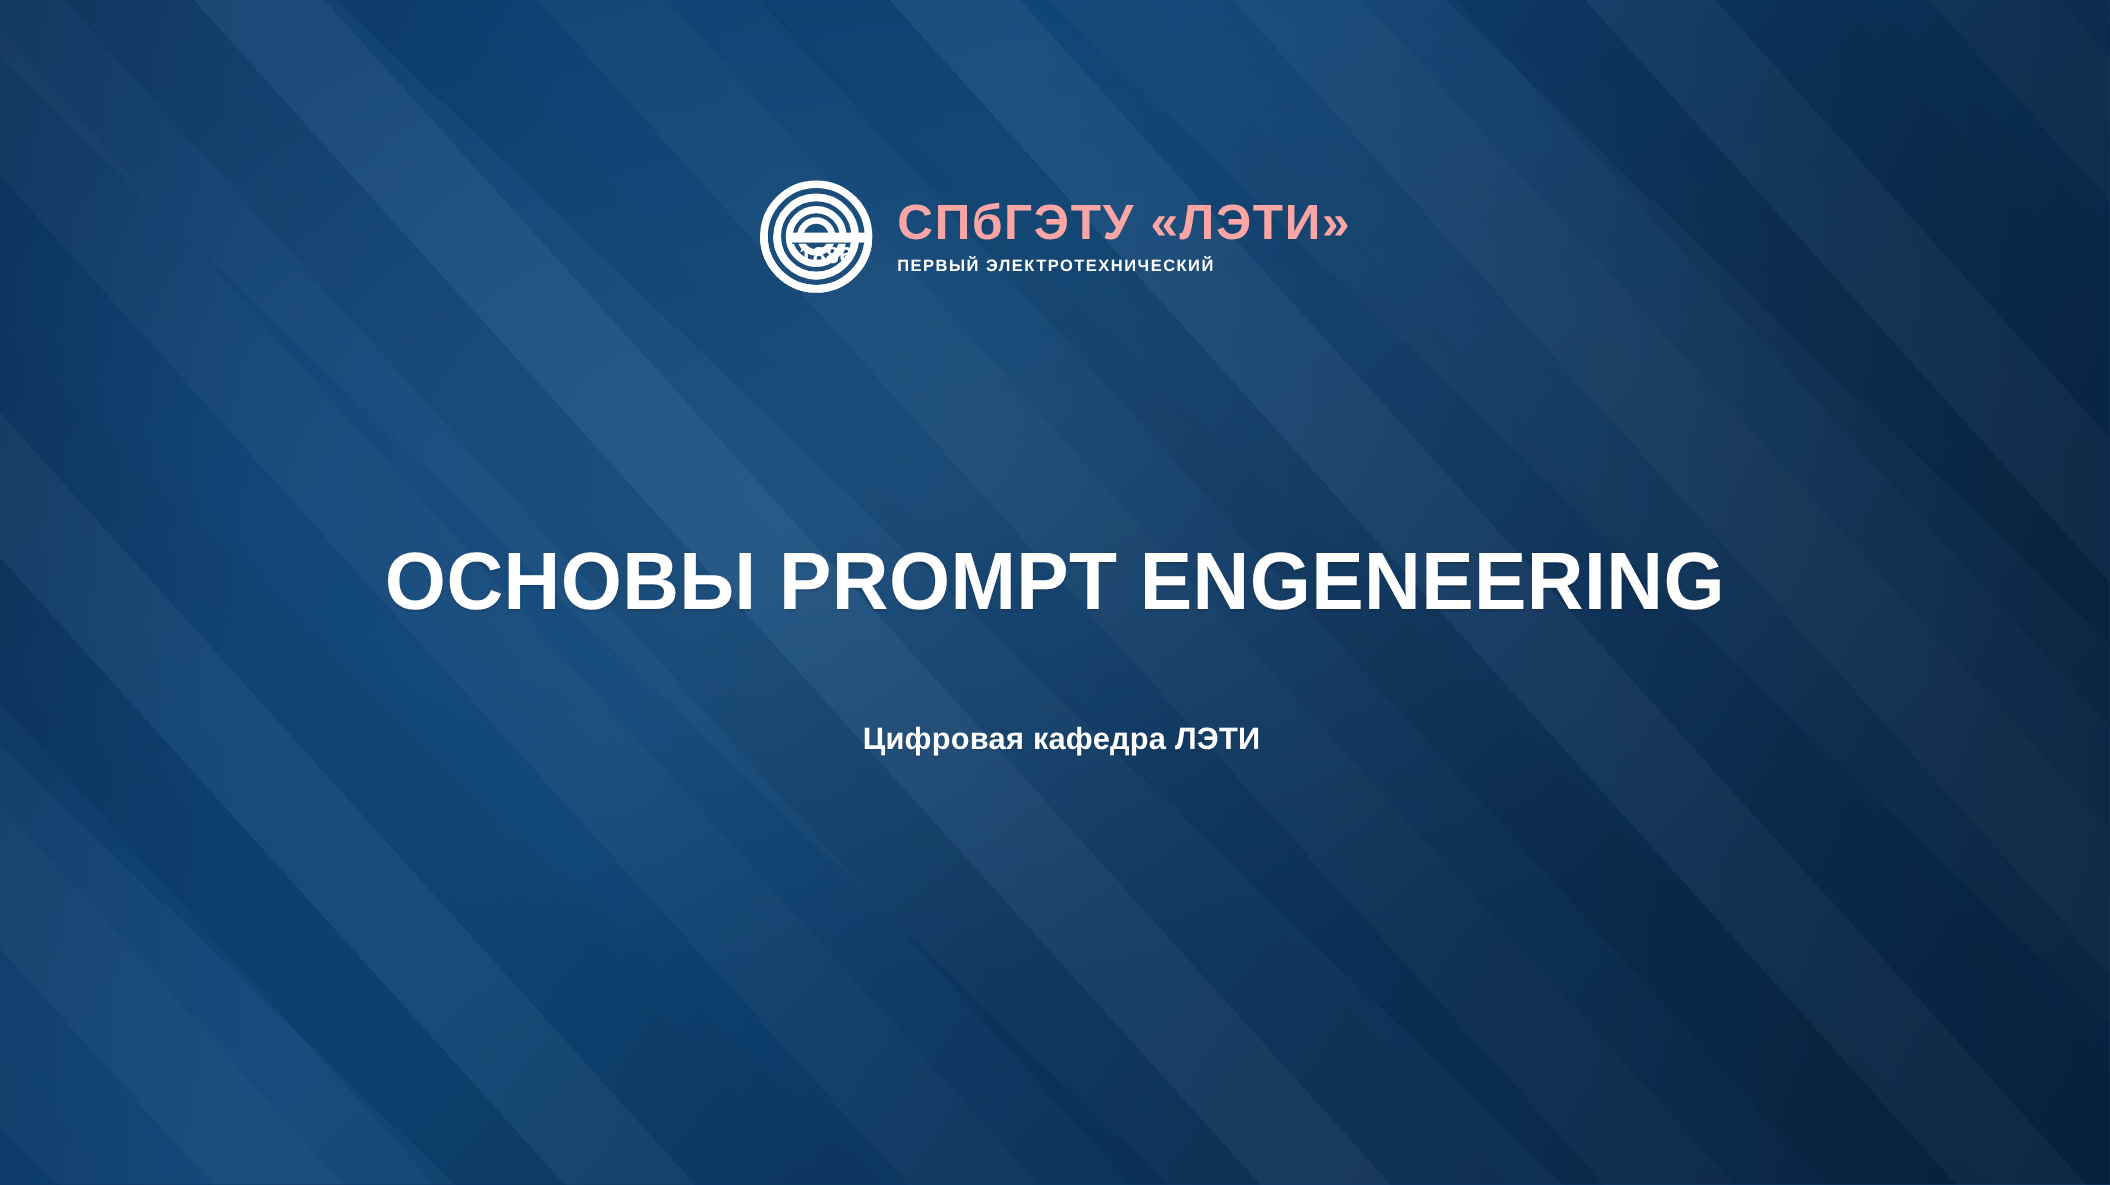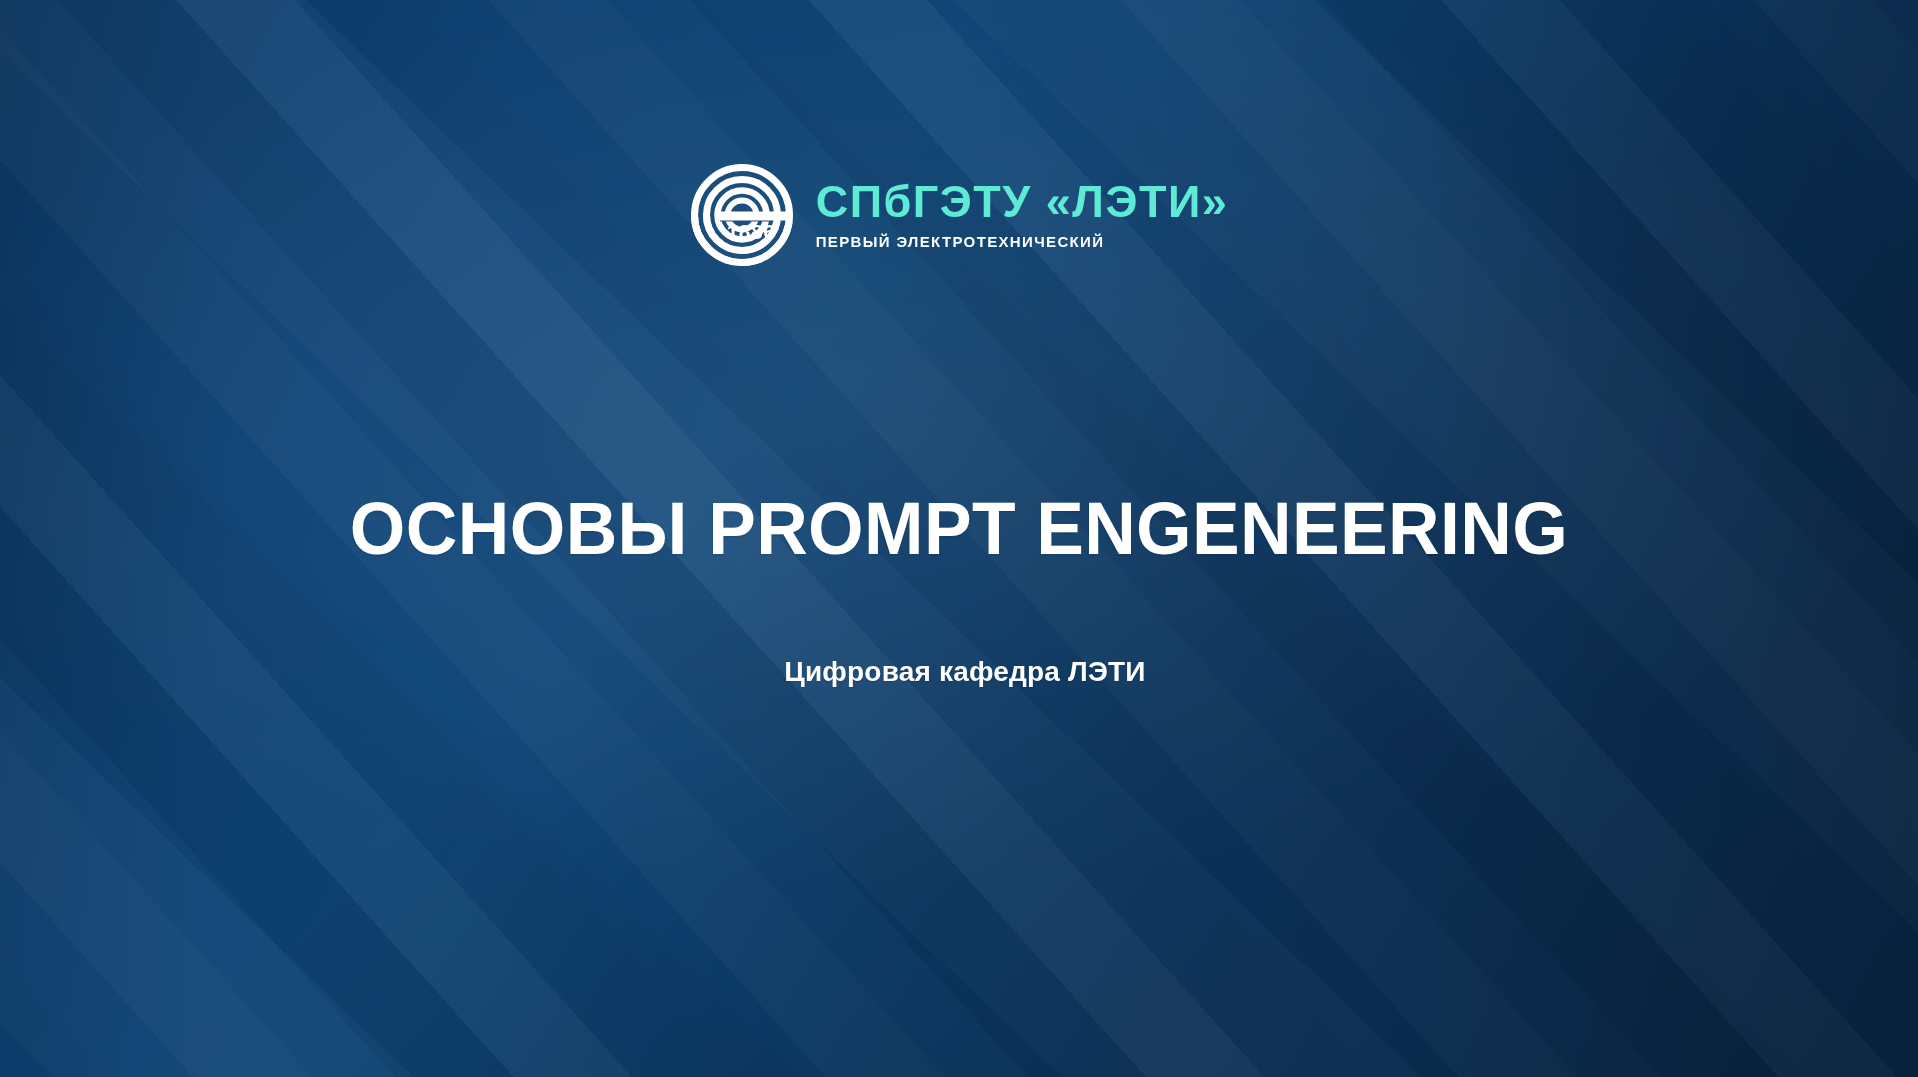--- a/index.html
+++ b/index.html
@@ -112,21 +112,21 @@
     height: 104px;
     flex: 0 0 auto;
     display: block;
   }
   .logo-text-block {
     display: flex;
     flex-direction: column;
     justify-content: center;
   }
   .logo-title {
-    color: #5eead4;
+    color: #fca5a5;
     font-size: 45px;
     font-weight: 700;
     letter-spacing: 1.5px;
     line-height: 1.04;
     white-space: nowrap;
     font-family: "Liberation Sans", sans-serif;
   }
   .logo-subtitle {
     color: #ffffff;
     font-size: 15px;

